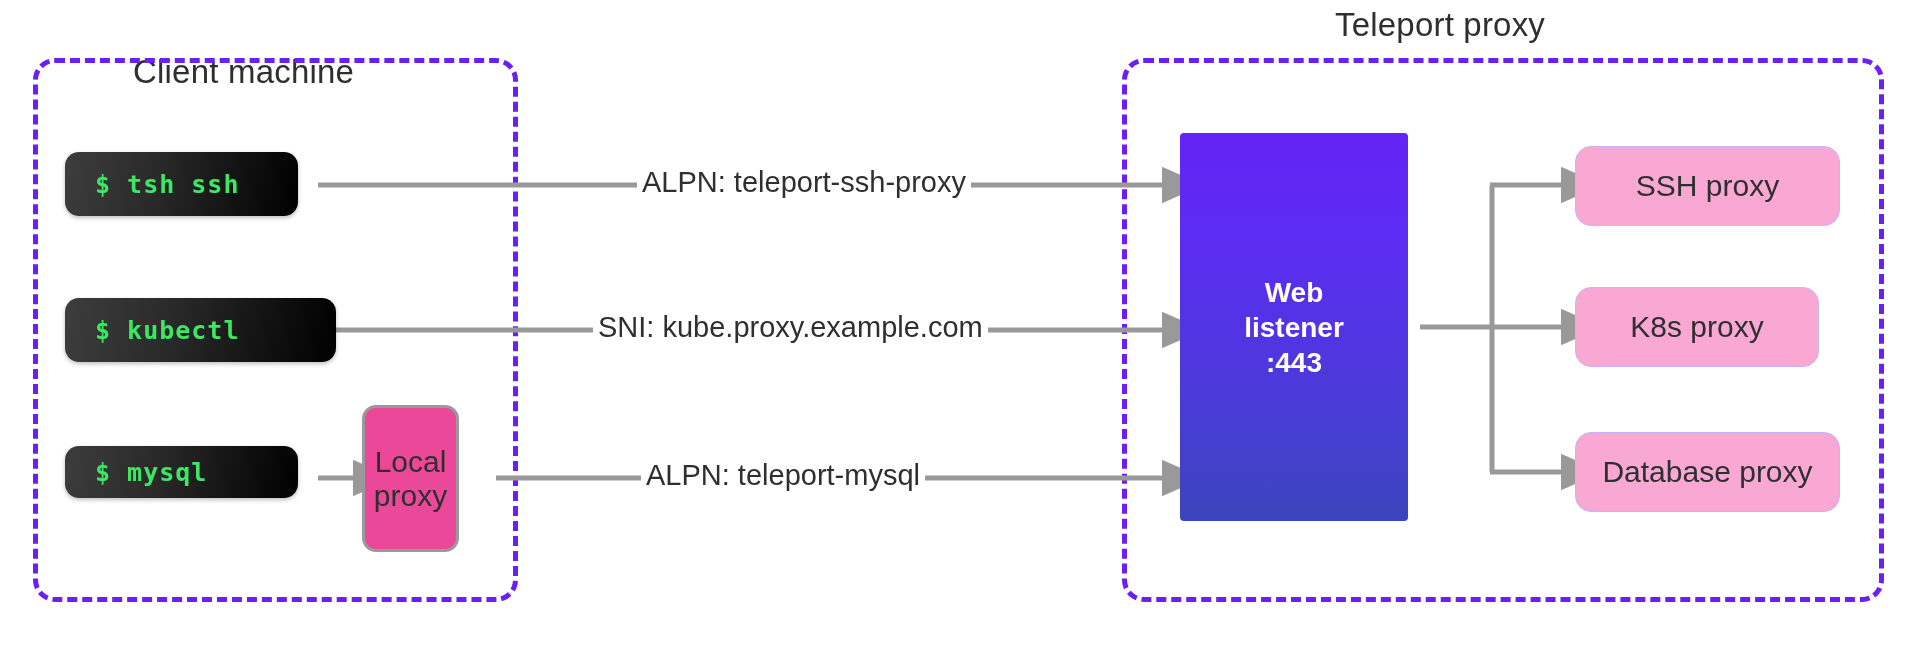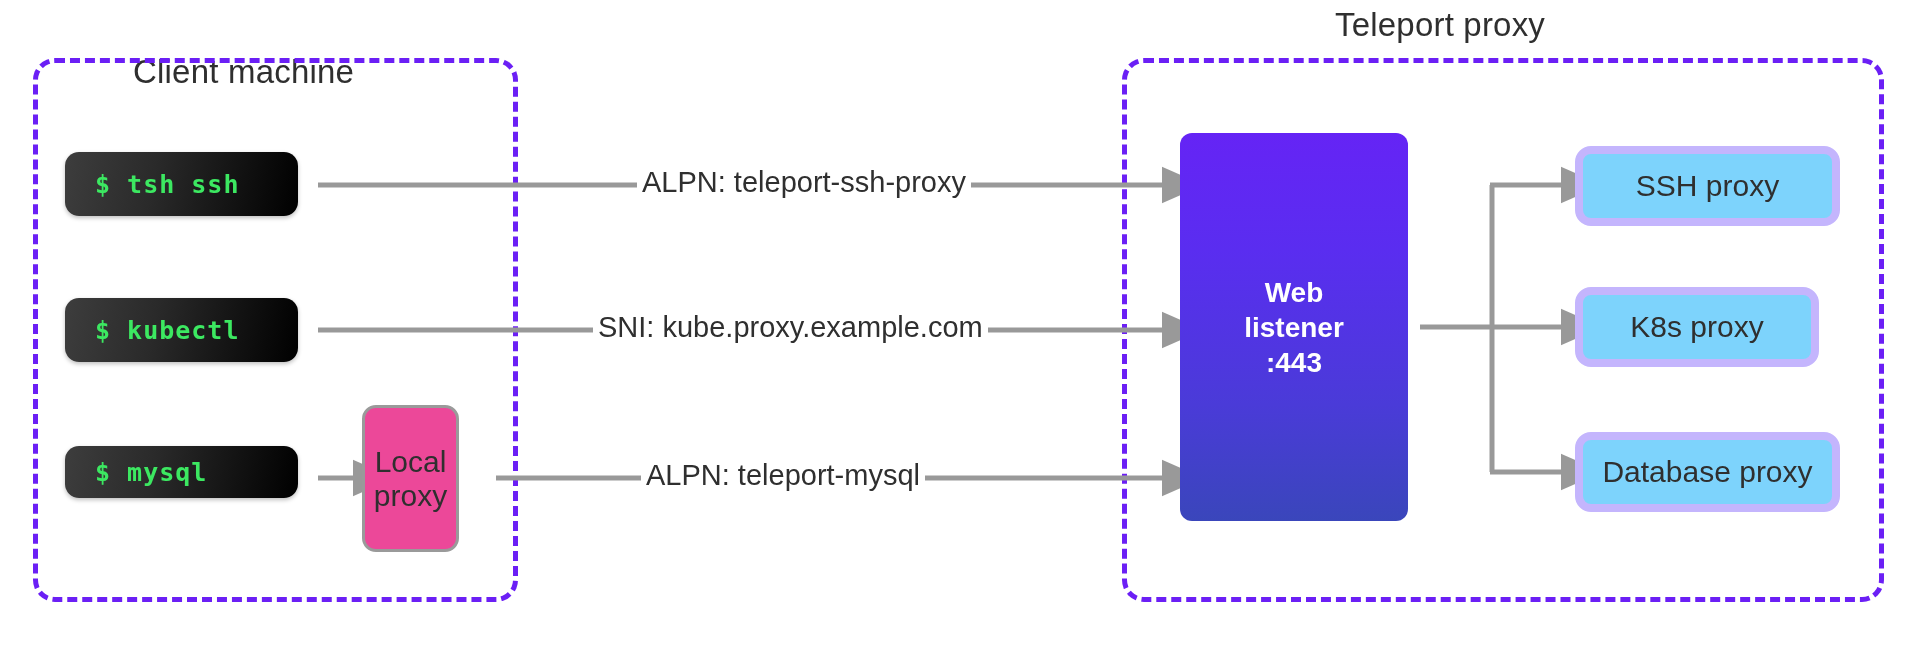--- a/index.html
+++ b/index.html
@@ -59,37 +59,37 @@
     display: flex;
     align-items: center;
     justify-content: center;
     text-align: center;
     font-size: 30px;
     color: #2f2f2f;
     line-height: 1.12;
   }
   .web-listener {
     position: absolute;
-    border-radius: 12px;
+    border-radius: 4px;
     background: linear-gradient(180deg, #6524f5 0%, #5a2df0 30%, #4a3bd8 70%, #3a46bb 100%);
     display: flex;
     align-items: center;
     justify-content: center;
     text-align: center;
     color: #ffffff;
     font-size: 28px;
     font-weight: bold;
     line-height: 1.25;
     box-sizing: border-box;
   }
   .proxy-box {
     position: absolute;
-    border: 8px solid #c4b5fd;
+    border: 1px solid #c4b5fd;
     border-radius: 16px;
-    background: #7dd3fc;
+    background: #f9a8d4;
     box-sizing: border-box;
     display: flex;
     align-items: center;
     justify-content: center;
     font-size: 30px;
     color: #2f2f2f;
     white-space: nowrap;
   }
   .edge-label {
     position: absolute;
@@ -145,21 +145,21 @@
 
     <line x1="1490" y1="327" x2="1563" y2="327" stroke="#999999" stroke-width="5" marker-end="url(#arrowhead)"></line>
 
     <line x1="1490" y1="472" x2="1563" y2="472" stroke="#999999" stroke-width="5" marker-end="url(#arrowhead)"></line>
   </svg>
 
   <div class="term-box" style="left:65px; top:152px; width:233px; height:64px;">
     <span class="term-text">$ tsh ssh</span>
   </div>
 
-  <div class="term-box" style="left:65px; top:298px; width:233px; height:64px;">
+  <div class="term-box" style="left:65px; top:298px; width:271px; height:64px;">
     <span class="term-text">$ kubectl</span>
   </div>
 
   <div class="term-box" style="left:65px; top:446px; width:233px; height:52px;">
     <span class="term-text">$ mysql</span>
   </div>
 
   <div class="local-proxy-box" style="left:362px; top:405px; width:97px; height:147px;">
     <div>
       <div>Local</div>

